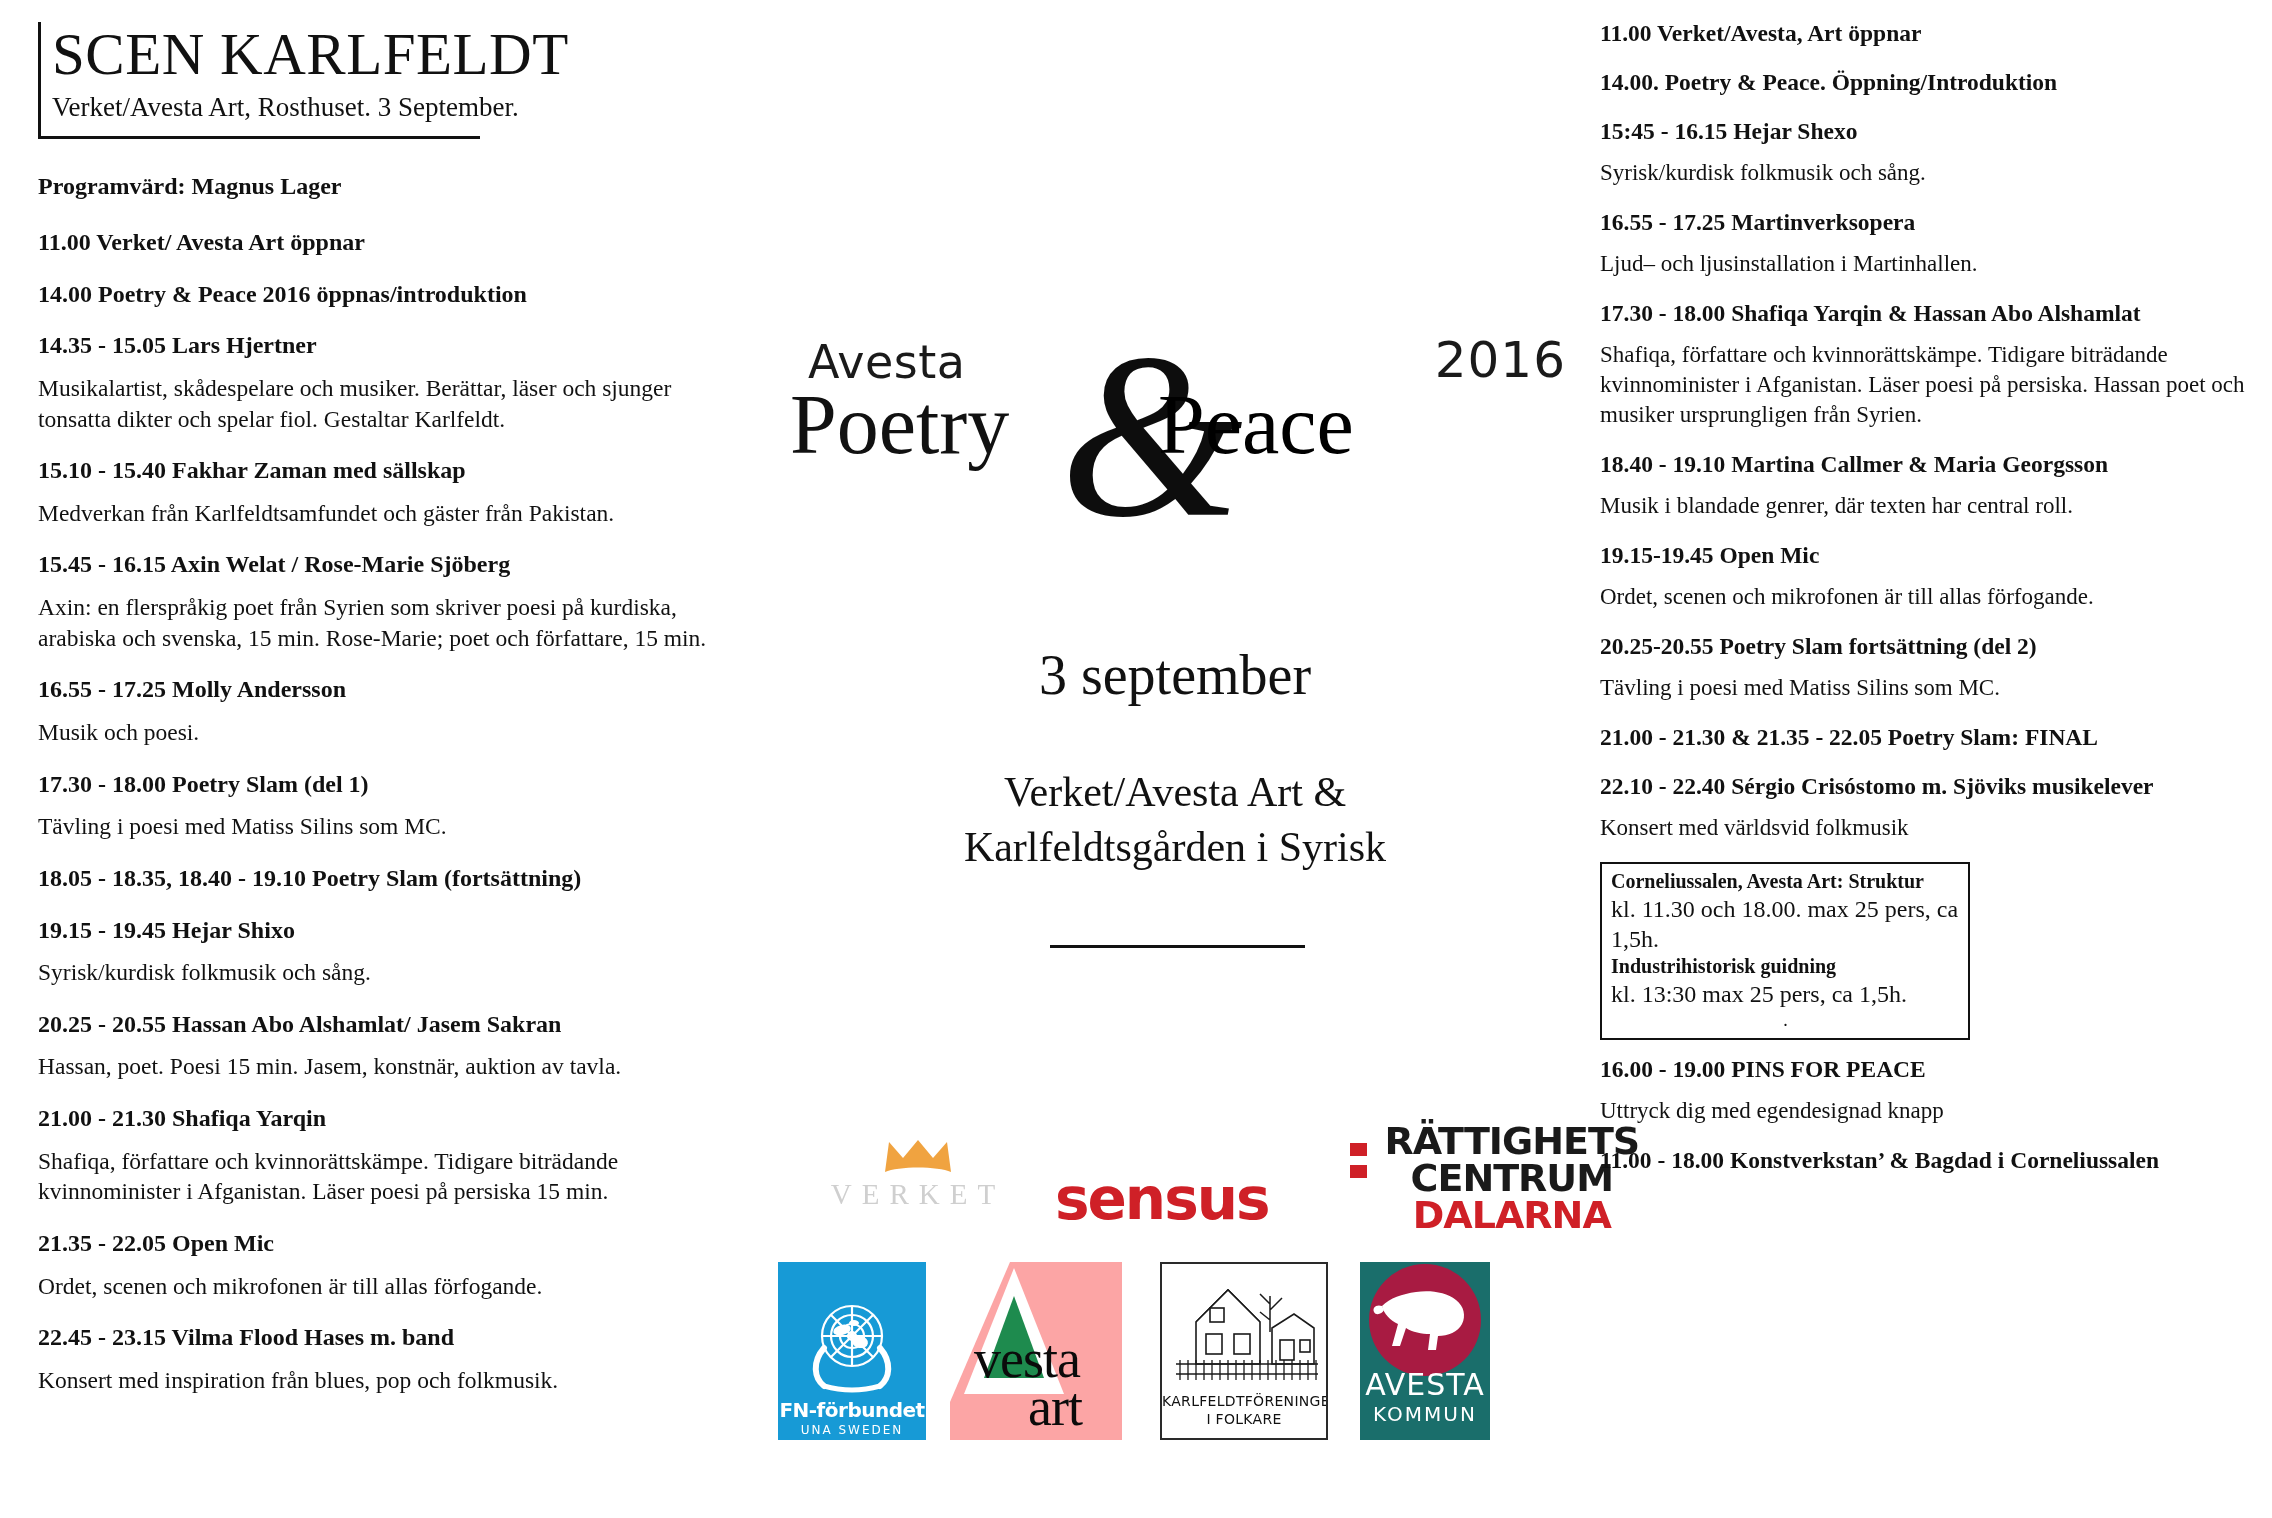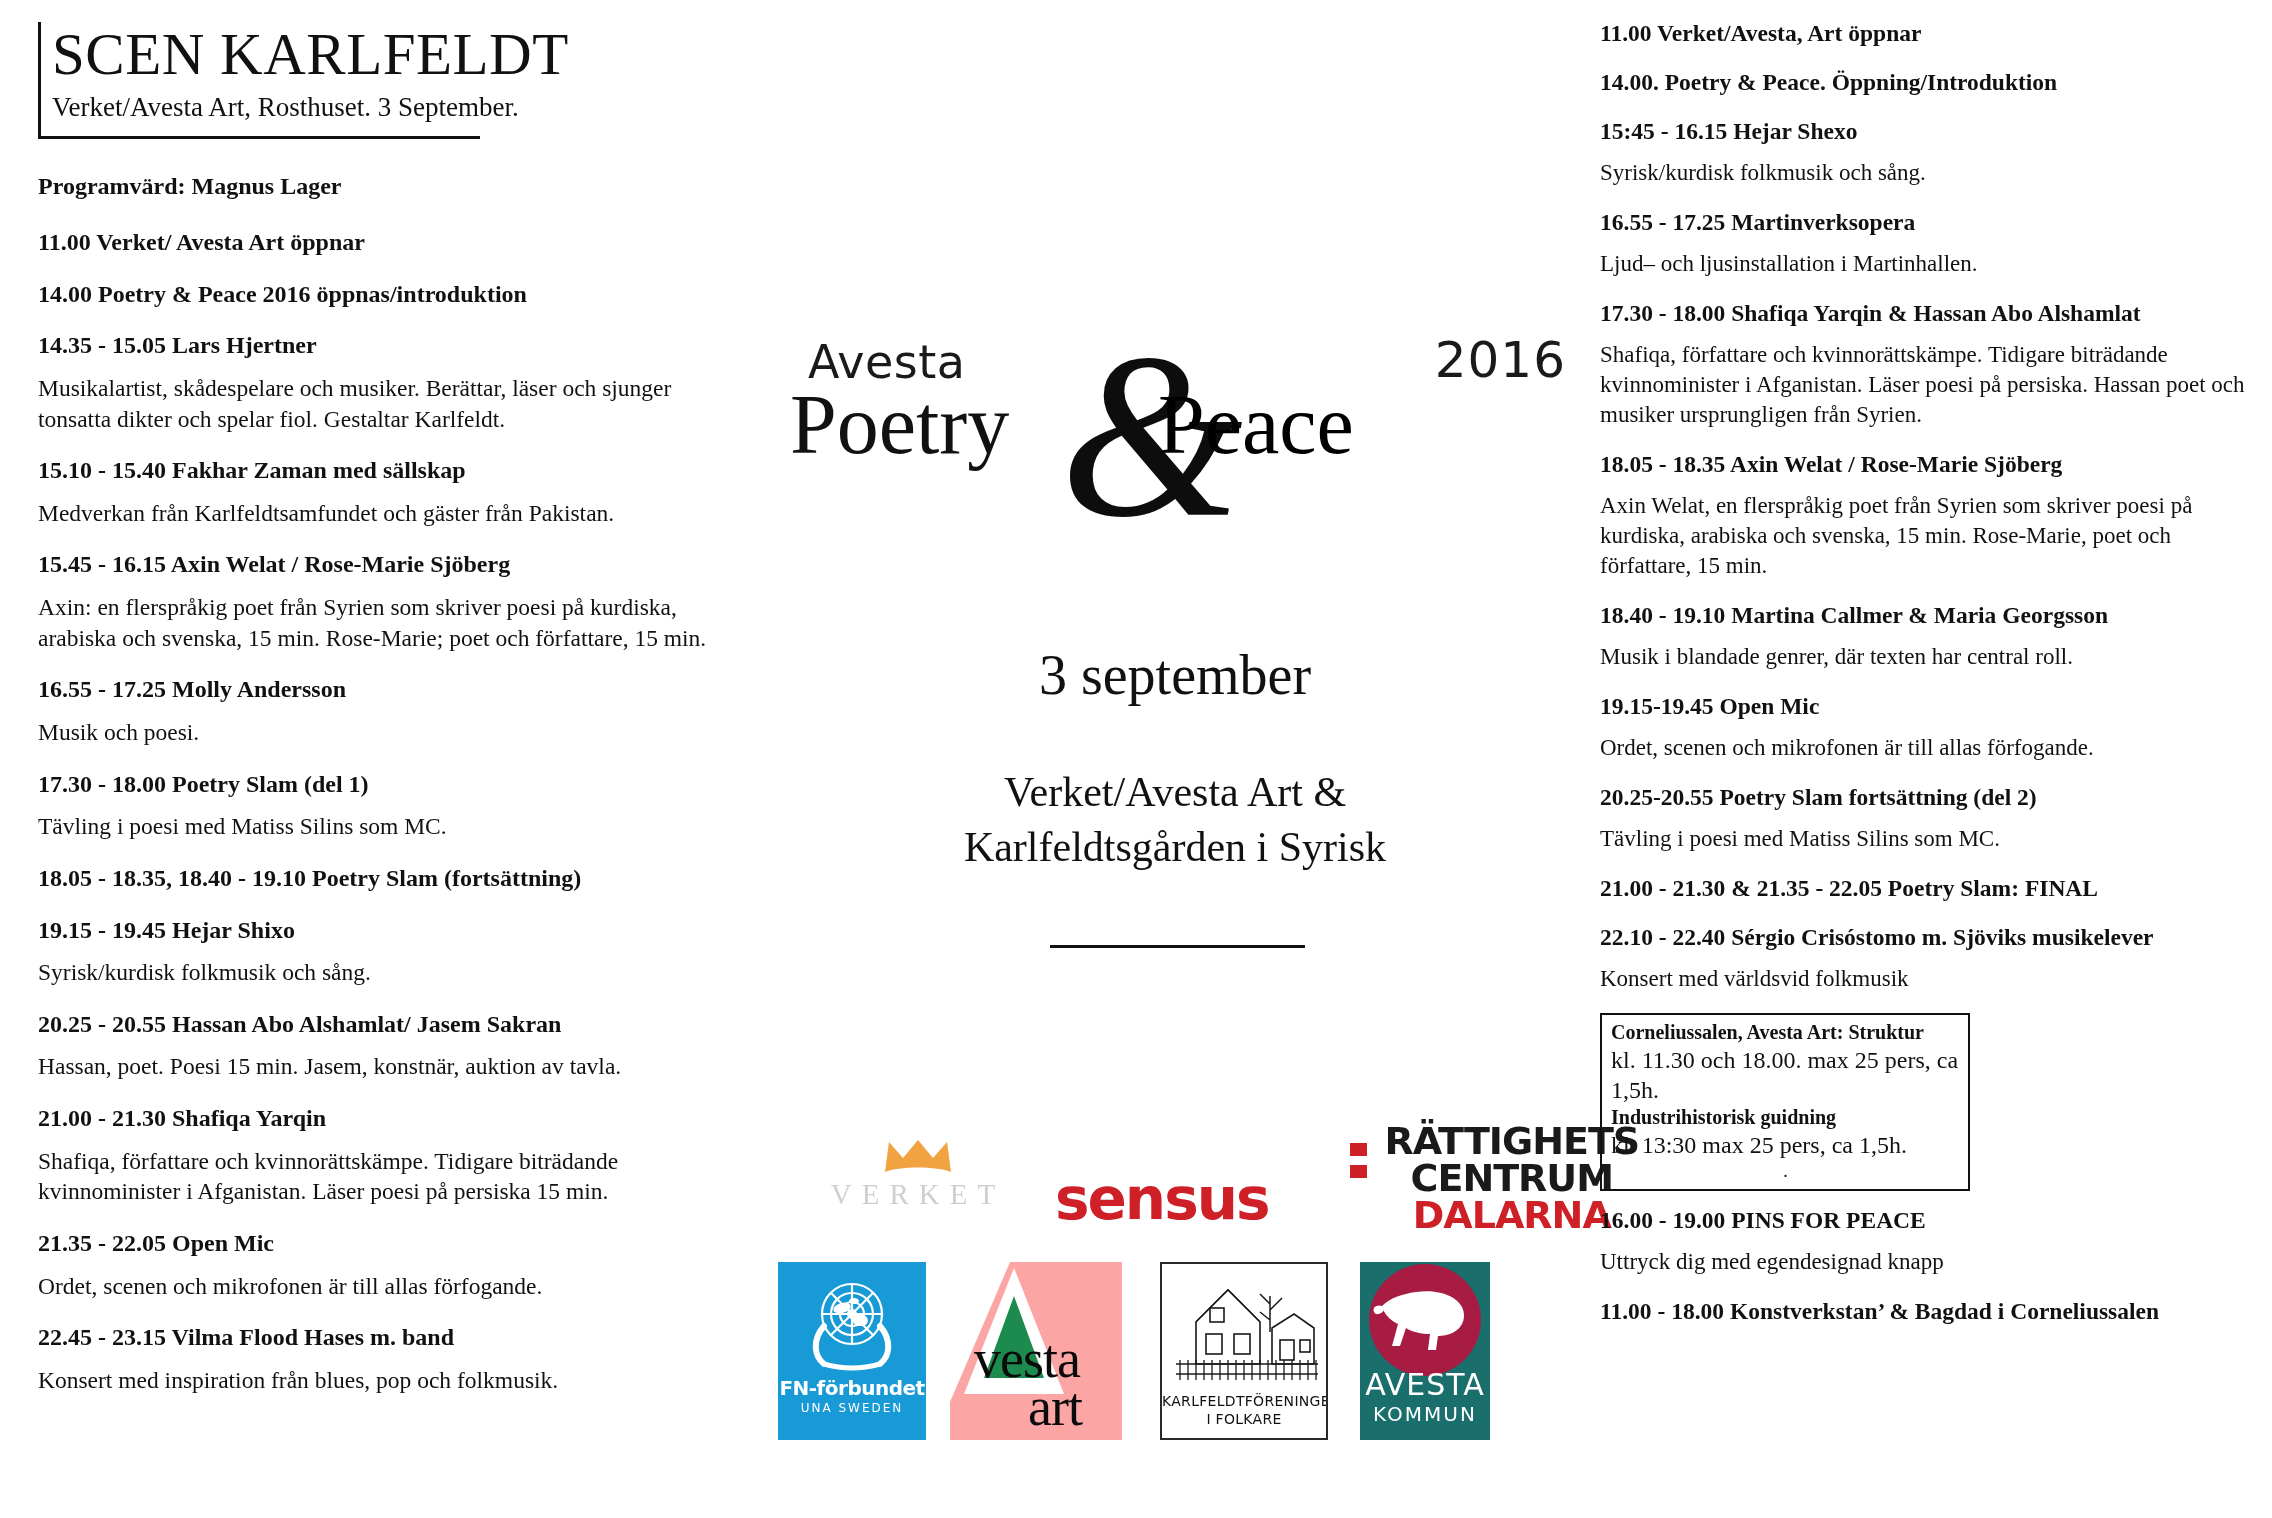--- a/index.html
+++ b/index.html
@@ -270,21 +270,21 @@
     top: 0;
   }
   
   #logo-fn {
     left: 18px;
     width: 148px; height: 178px;
     background: #179ad6;
     color: #ffffff;
     text-align: center;
     box-sizing: border-box;
-    padding-top: 6px;
+    padding-top: 28px;
   }
   #fn-emblem { display: block; margin: 0 auto; }
   #fn-name {
     font-family: "DejaVu Sans", "Liberation Sans", sans-serif;
     font-weight: bold;
     font-size: 20px;
     margin-top: 4px;
     letter-spacing: -0.5px;
   }
   #fn-sub {
@@ -574,24 +574,20 @@
     </div>
     <div class="entry">
       <div class="entry-title">16.55 - 17.25 Martinverksopera</div>
       <div class="entry-desc">Ljud– och ljusinstallation i Martinhallen.</div>
     </div>
     <div class="entry">
       <div class="entry-title">17.30 - 18.00 Shafiqa Yarqin &amp; Hassan Abo Alshamlat</div>
       <div class="entry-desc">Shafiqa, författare och kvinnorättskämpe. Tidigare biträdande kvinnominister i Afganistan. Läser poesi på persiska. Hassan poet och musiker ursprungligen från Syrien.</div>
     </div>
     <div class="entry">
-      <div class="entry-title">18.05 - 18.35 Axin Welat / Rose-Marie Sjöberg</div>
-      <div class="entry-desc">Axin Welat, en flerspråkig poet från Syrien som skriver poesi på kurdiska, arabiska och svenska, 15 min. Rose-Marie, poet och författare, 15 min.</div>
-    </div>
-    <div class="entry">
       <div class="entry-title">18.40 - 19.10 Martina Callmer &amp; Maria Georgsson</div>
       <div class="entry-desc">Musik i blandade genrer, där texten har central roll.</div>
     </div>
     <div class="entry">
       <div class="entry-title">19.15-19.45 Open Mic</div>
       <div class="entry-desc">Ordet, scenen och mikrofonen är till allas förfogande.</div>
     </div>
     <div class="entry">
       <div class="entry-title">20.25-20.55 Poetry Slam fortsättning (del 2)</div>
       <div class="entry-desc">Tävling i poesi med Matiss Silins som MC.</div>

